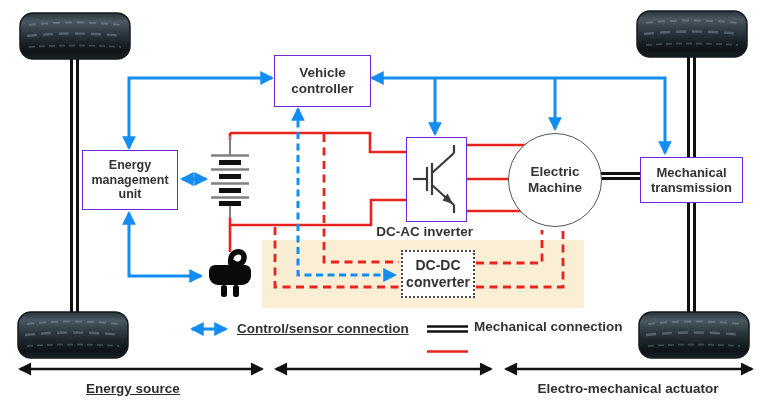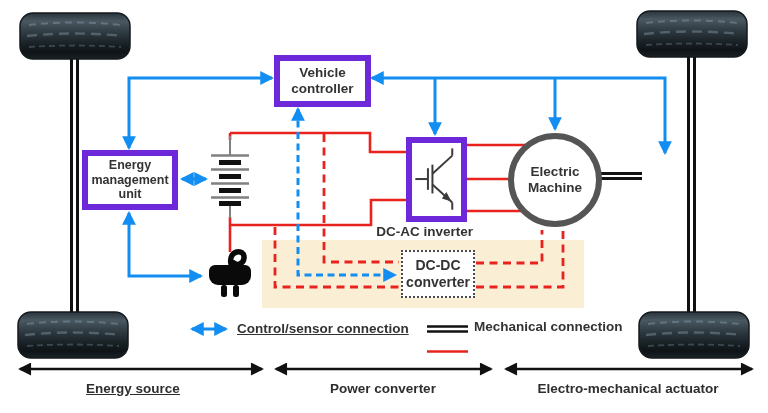--- a/index.html
+++ b/index.html
@@ -1,19 +1,19 @@
 <!DOCTYPE html>
 <html><head>
 <meta charset="utf-8">
 <style>
   html,body{margin:0;padding:0;background:#fff;}
   .stage{position:relative;width:768px;height:413px;background:#fff;overflow:hidden;
          font-family:"Liberation Sans","DejaVu Sans",sans-serif;}
   .stage svg.wires{position:absolute;left:0;top:0;}
-  .box{position:absolute;box-sizing:border-box;background:#fff;border:6px solid #6d28d9;
+  .box{position:absolute;box-sizing:border-box;background:#fff;border:1px solid #6d28d9;
        display:flex;flex-direction:column;align-items:center;justify-content:center;
        font-weight:bold;color:#333;text-align:center;line-height:1.18;}
   .vc{left:274px;top:55px;width:97px;height:52px;font-size:13.5px;}
   .emu{left:82px;top:150px;width:96px;height:60px;font-size:12.5px;text-align:right;}
   .inv{left:406px;top:137px;width:61px;height:85px;padding:0;}
   .em{left:508px;top:133px;width:94px;height:94px;border-radius:50%;border-color:#555;font-size:13.5px;}
   .trans{left:640px;top:157px;width:103px;height:46px;font-size:13px;}
   .dcdc{left:401px;top:250px;width:74px;height:48px;border:2px dotted #4a4a4a;font-size:14px;}
   .flabel{position:absolute;font-weight:bold;color:#333;font-size:13.5px;white-space:nowrap;}
   .dcac-label{left:372px;top:224px;width:101px;text-align:right;}
@@ -166,28 +166,31 @@
       </g>
       <polygon points="45,65 34.5,61.5 39.5,54.5" fill="#3a3a3a"></polygon>
     </svg>
   </div>
 
   <div class="box em">
     <span>Electric</span>
     <span>Machine</span>
   </div>
 
+  <div class="box trans">
+    <span>Mechanical</span>
+    <span>transmission</span>
+  </div>
 
   <div class="box dcdc">
     <span>DC-DC</span>
     <span>converter</span>
   </div>
 
   <div class="flabel dcac-label">DC-AC inverter</div>
 
   <div class="flabel leg-control">Control/sensor connection</div>
   <div class="flabel leg-mech">Mechanical connection</div>
 
   <div class="zone zone-energy">Energy source</div>
-  <div class="zone zone-power">Power converter</div>
   <div class="zone zone-actuator">Electro-mechanical actuator</div>
 
 </div>
 
 </body></html>

